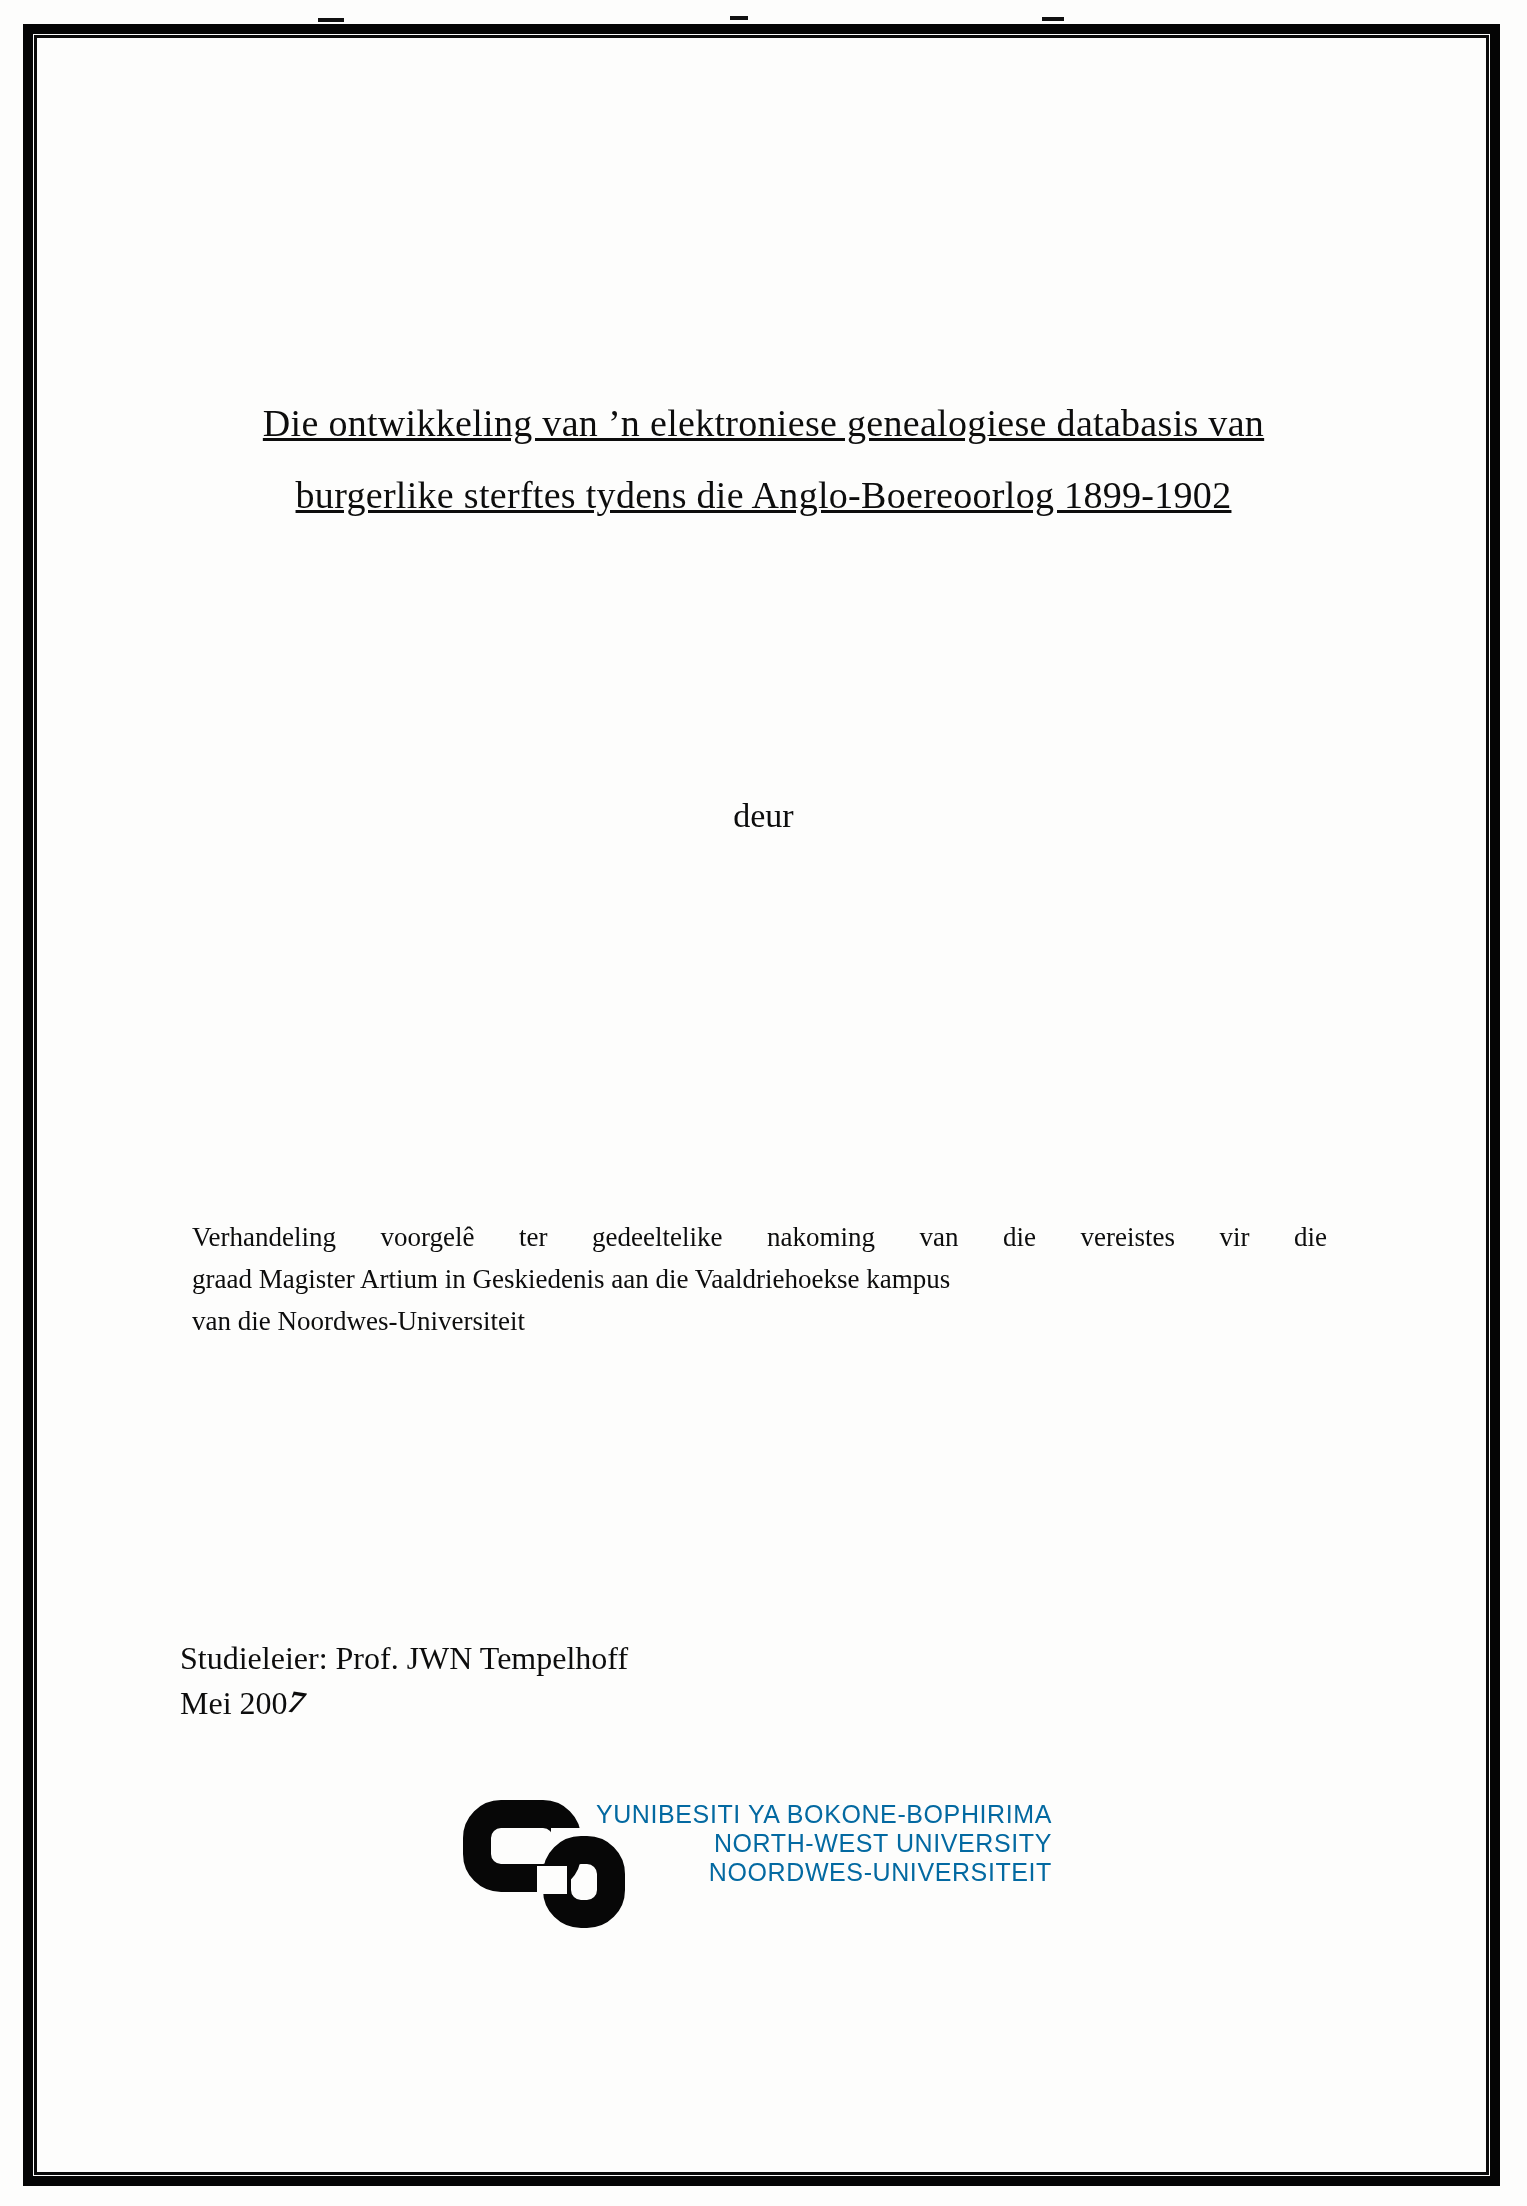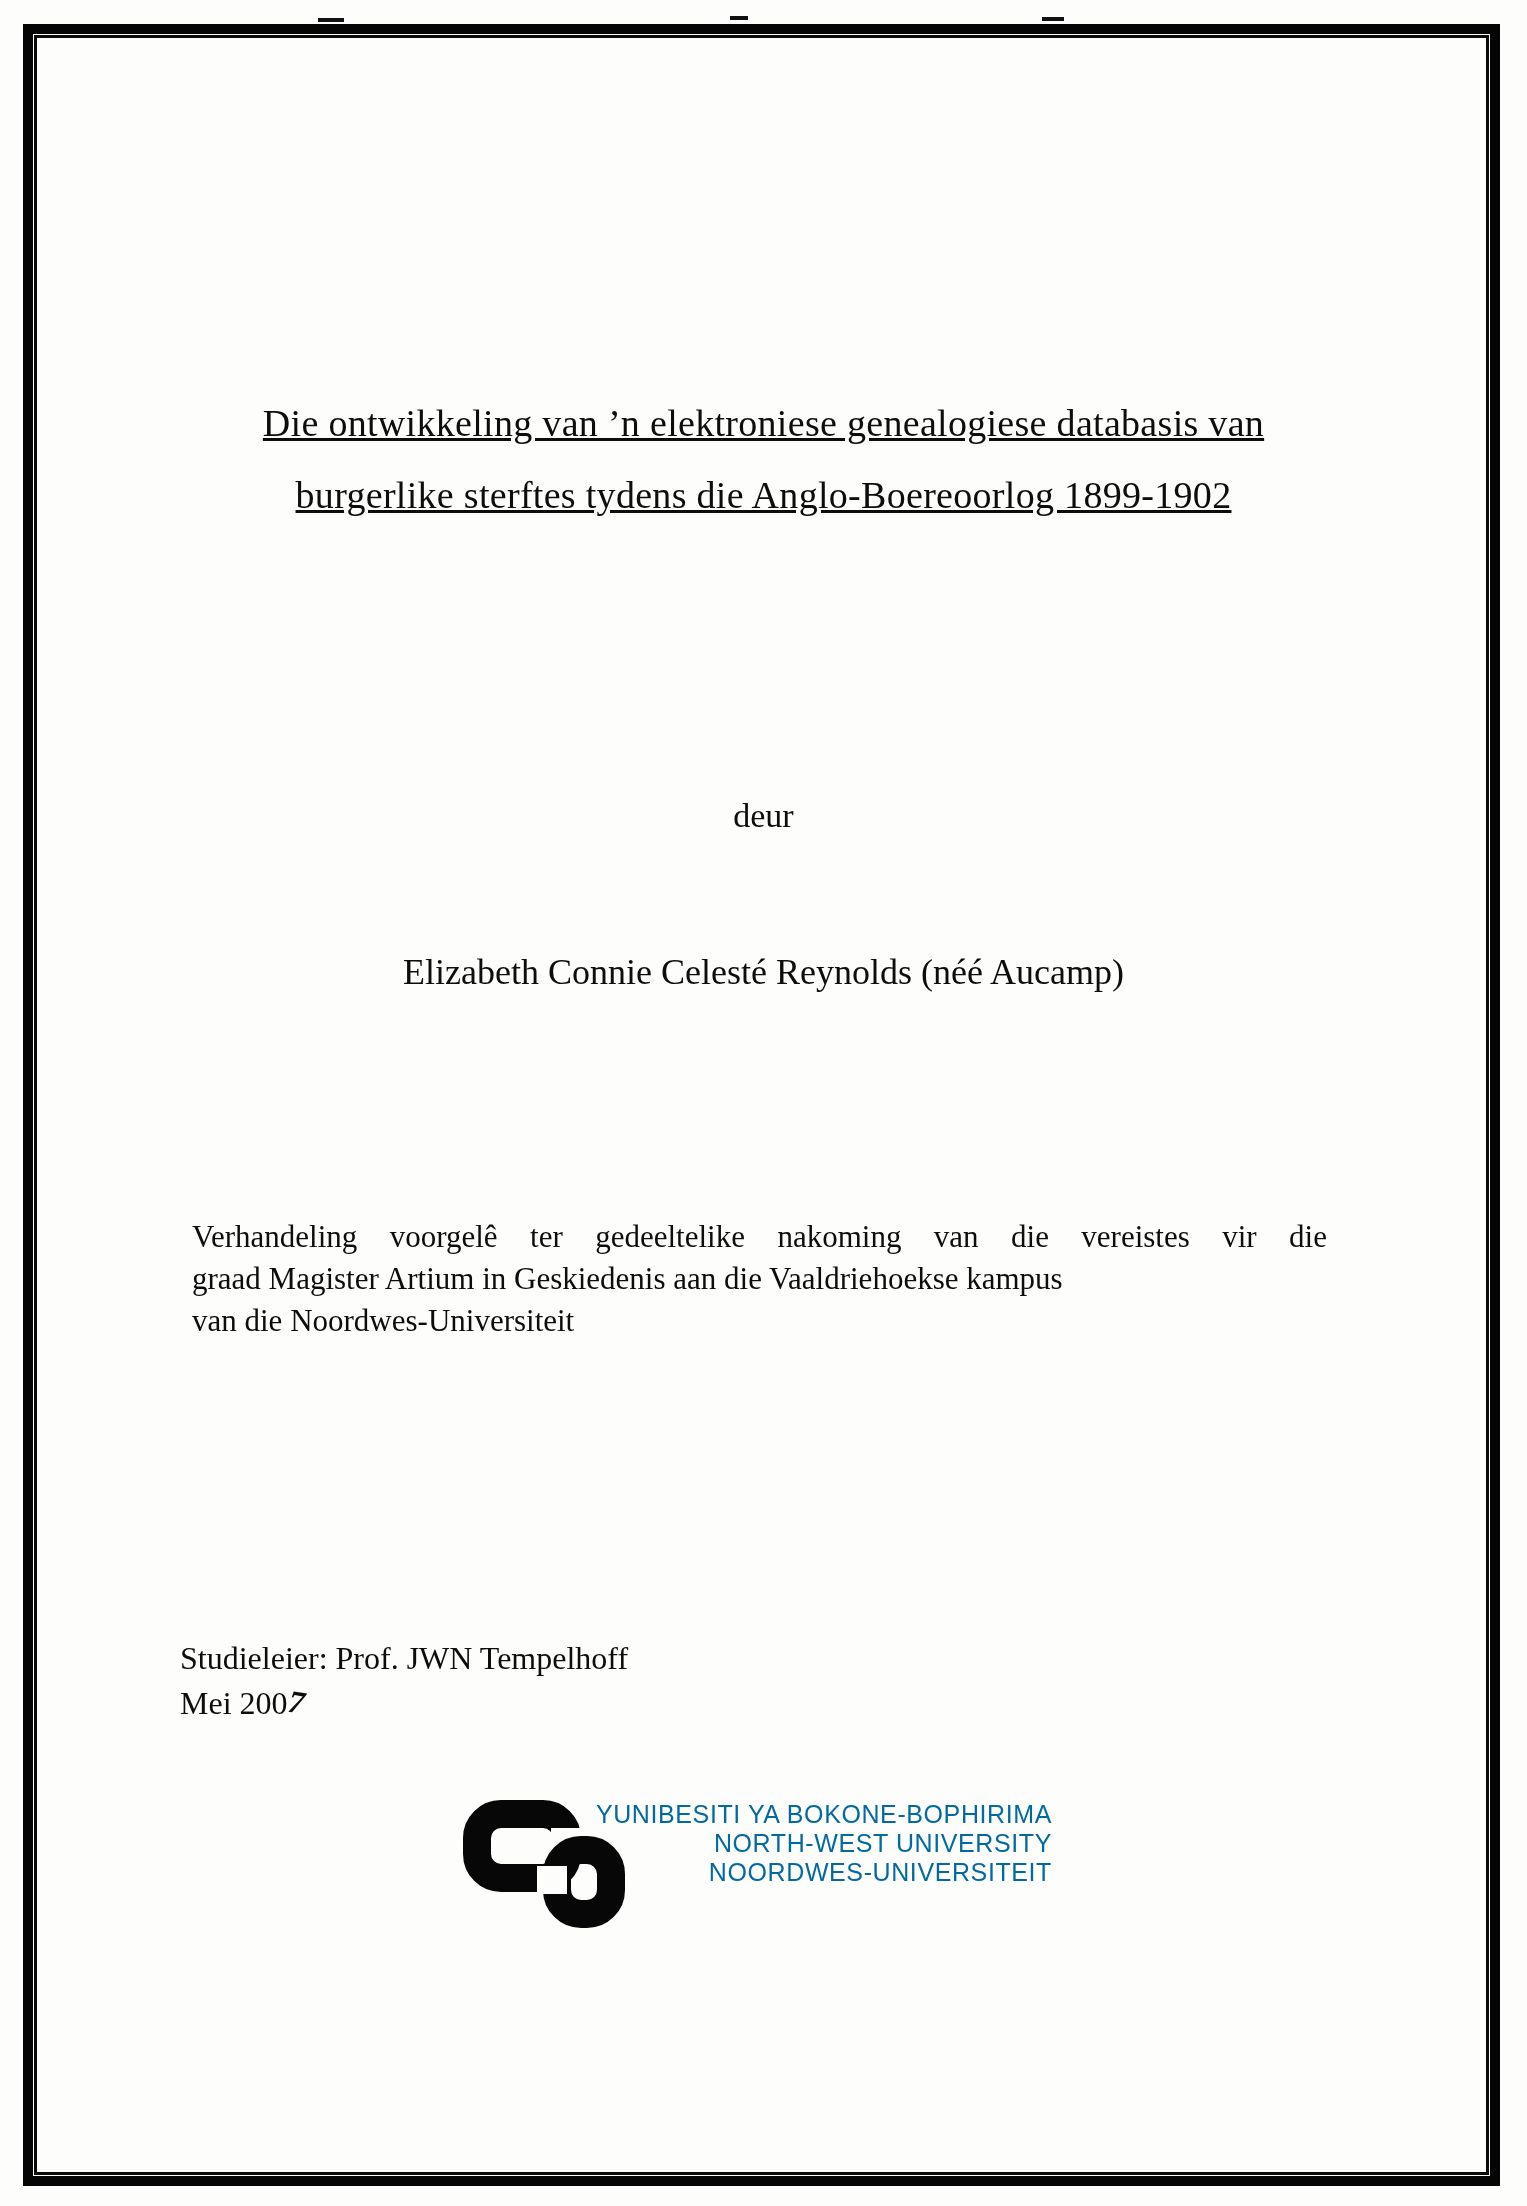--- a/index.html
+++ b/index.html
@@ -54,21 +54,21 @@
     left: 110px; top: 950px;
     width: 1307px;
     text-align: center;
     font-size: 36px;
     line-height: 44px;
   }
   .declaration {
     position: absolute;
     left: 192px; top: 1216px;
     width: 1135px;
-    font-size: 31px;
+    font-size: 27px;
     line-height: 42px;
   }
   .declaration .justified {
     text-align: justify;
     text-align-last: justify;
   }
   .declaration .italic { }
   .supervisor-block {
     position: absolute;
     left: 180px; top: 1636px;
@@ -122,21 +122,20 @@
   <div class="speck speck-2"></div>
   <div class="speck speck-3"></div>
 
   <div class="title-block">
     <div>Die ontwikkeling van ’n elektroniese genealogiese databasis van</div>
     <div>burgerlike sterftes tydens die Anglo-Boereoorlog 1899-1902</div>
   </div>
 
   <div class="byline">deur</div>
 
-  <div class="author">Elizabeth Connie Celesté Reynolds (néé Aucamp)</div>
 
   <div class="declaration">
     <div class="justified">Verhandeling voorgelê ter gedeeltelike nakoming van die vereistes vir die</div>
     <div><span>graad </span><span class="italic">Magister Artium</span><span> in Geskiedenis aan die Vaaldriehoekse kampus</span></div>
     <div>van die Noordwes-Universiteit</div>
   </div>
 
   <div class="supervisor-block">
     <div>Studieleier: Prof. JWN Tempelhoff</div>
     <div><span>Mei 200</span><span class="digit-seven">7</span></div>

